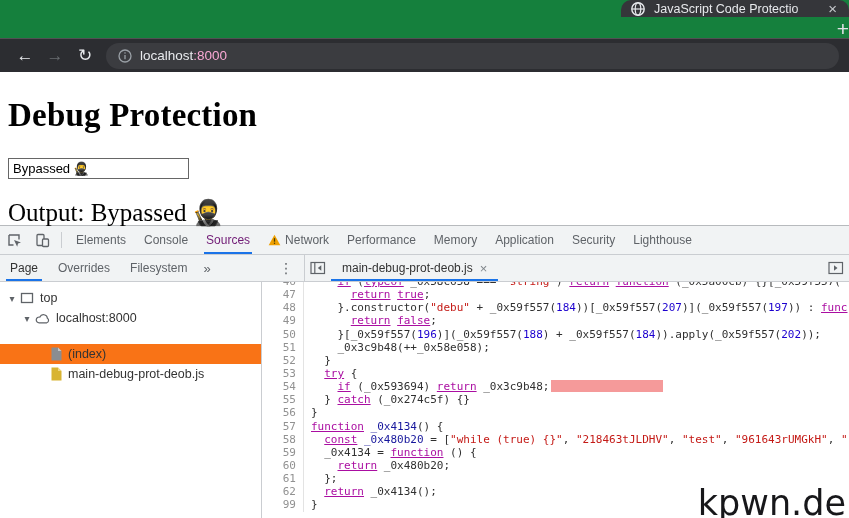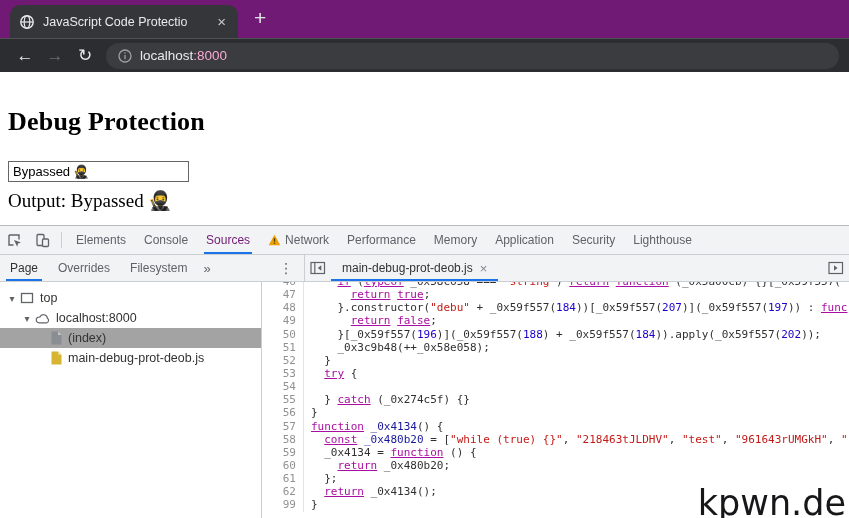--- a/index.html
+++ b/index.html
@@ -1,45 +1,45 @@
 <!DOCTYPE html>
 <html><head>
 <meta charset="utf-8">
 <style>
   * { box-sizing: border-box; margin: 0; padding: 0; }
   html,body { width: 849px; height: 518px; overflow: hidden; background:#fff;
     font-family: "Liberation Sans", sans-serif; }
 
   
-  .tabstrip { height:38px; background:#701a75; display:flex; align-items:flex-end; }
+  .tabstrip { height:38px; background:#15803d; display:flex; align-items:flex-end;flex-direction:column; }
   .tab { margin-left:10px; height:33px; width:228px; background:#35363a;
     border-radius:10px 10px 0 0; display:flex; align-items:center; padding:0 9px;
     color:#e8eaed; font-size:12.5px; }
   .tab-title { flex:1; white-space:nowrap; overflow:hidden; margin-left:8px;
     -webkit-mask-image: linear-gradient(90deg,#000 82%,transparent);
     mask-image: linear-gradient(90deg,#000 82%,transparent); }
   .tab-close { color:#c4c7cb; font-size:15px; padding:0 3px; cursor:default; }
   .newtab { color:#dfe1e5; font-size:21px; font-weight:300; margin:0 0 8px 16px; }
 
   .toolbar { height:34px; background:#2c2d31; border-top:1px solid #505154;
     display:flex; align-items:center; padding:0 10px; }
   .nav-glyph { font-size:17px; color:#e8eaed; width:30px; text-align:center; }
   .nav-glyph.disabled { color:#696d71; }
   .omnibox { flex:1; height:26px; margin-left:6px; background:#3b3c40;
     border-radius:13px; display:flex; align-items:center; padding:0 12px; gap:8px; }
   .url { font-size:13.5px; color:#e8eaed; } .url .port { color:#f9a8d4; }
 
   
   .page { height:153px; background:#fff; padding:0 8px; color:#000; }
-  .page h1 { font-family:"Liberation Serif", serif; font-size:26px; font-weight:bold;
-    padding-top:35px; letter-spacing:.2px; }
+  .page h1 { font-family:"Liberation Serif", serif; font-size:33px; font-weight:bold;
+    padding-top:25px; letter-spacing:.2px; }
   .page input { display:block; margin-top:24px; width:181px; height:21px;
     font:13px "Liberation Sans", sans-serif; border:1px solid #666; padding:1px 4px;
     border-radius:0; background:#fff; color:#000; }
-  .output { font-family:"Liberation Serif", serif; font-size:19px; margin-top:7px; }
+  .output { font-family:"Liberation Serif", serif; font-size:25px; margin-top:19px; }
 
   
   .devtools { border-top:1px solid #b7babd; font-size:12px; color:#5f6368; }
   .dt-toolbar { height:29px; background:#f1f3f4; border-bottom:1px solid #cacdd1;
     display:flex; align-items:stretch; }
   .dt-iconbtn { width:28px; display:flex; align-items:center; justify-content:center; }
   .dt-sep { width:1px; background:#cacdd1; margin:6px 5px; }
   .dt-tab { padding:0 9px; display:flex; align-items:center; gap:4px; position:relative; }
   .dt-tab.active { color:#701a75; }
   .dt-tab.active::after { content:""; position:absolute; left:7px; right:7px; bottom:0;
@@ -60,21 +60,21 @@
     color:#333; }
   .filetab::after { content:""; position:absolute; left:0; right:0; bottom:0;
     height:2.5px; background:#1a73e8; }
   .filetab .x { color:#80868b; font-size:13px; }
   .drawerbtn { margin-left:auto; display:flex; align-items:center; padding:0 5px; }
 
   .dt-content { display:flex; height:236px; }
   .tree { width:262px; border-right:1px solid #cacdd1; background:#fff; padding-top:6px;
     font-size:12.5px; color:#333; }
   .tree-row { height:20px; display:flex; align-items:center; white-space:nowrap; }
-  .tree-row.selected { background:#a3a3a3; }
+  .tree-row.selected { background:#f97316;margin-top:16px; }
   .tree-row .arrow { font-size:10px; color:#5f6368; width:12px; text-align:center; }
   .tree-row .ticon { margin:0 6px 0 2px; display:flex; }
 
   .editor { flex:1; position:relative; overflow:hidden; background:#fff;
     font-family:"DejaVu Sans Mono","Liberation Mono", monospace; font-size:11px; }
   .code-pane { margin-top:-7px; }
   .code-line { height:13.15px; line-height:13.15px; display:flex; white-space:pre; }
   .gutter { flex:none; width:42px; text-align:right; padding-right:7px; color:#919191;
     border-right:1px solid #e3e3e3; }
   .code-text { padding-left:7px; }
@@ -256,21 +256,21 @@
     <div class="editor">
       <div class="code-pane" id="code">
           <div class="code-line"><span class="gutter">46</span><span class="code-text"><span class="tk-p">    </span><span class="tk-k">if</span><span class="tk-p"> (</span><span class="tk-k">typeof</span><span class="tk-p"> _0x58c658 === </span><span class="tk-s">"string"</span><span class="tk-p">) </span><span class="tk-k">return</span><span class="tk-p"> </span><span class="tk-k">function</span><span class="tk-p"> (_0x5a00cb) {}[_0x59f557(</span></span></div>
           <div class="code-line"><span class="gutter">47</span><span class="code-text"><span class="tk-p">      </span><span class="tk-k">return</span><span class="tk-p"> </span><span class="tk-k">true</span><span class="tk-p">;</span></span></div>
           <div class="code-line"><span class="gutter">48</span><span class="code-text"><span class="tk-p">    }.constructor(</span><span class="tk-s">"debu"</span><span class="tk-p"> + _0x59f557(</span><span class="tk-n">184</span><span class="tk-p">))[_0x59f557(</span><span class="tk-n">207</span><span class="tk-p">)](_0x59f557(</span><span class="tk-n">197</span><span class="tk-p">)) : </span><span class="tk-k">func</span></span></div>
           <div class="code-line"><span class="gutter">49</span><span class="code-text"><span class="tk-p">      </span><span class="tk-k">return</span><span class="tk-p"> </span><span class="tk-k">false</span><span class="tk-p">;</span></span></div>
           <div class="code-line"><span class="gutter">50</span><span class="code-text"><span class="tk-p">    }[_0x59f557(</span><span class="tk-n">196</span><span class="tk-p">)](_0x59f557(</span><span class="tk-n">188</span><span class="tk-p">) + _0x59f557(</span><span class="tk-n">184</span><span class="tk-p">)).apply(_0x59f557(</span><span class="tk-n">202</span><span class="tk-p">));</span></span></div>
           <div class="code-line"><span class="gutter">51</span><span class="code-text"><span class="tk-p">    _0x3c9b48(++_0x58e058);</span></span></div>
           <div class="code-line"><span class="gutter">52</span><span class="code-text"><span class="tk-p">  }</span></span></div>
           <div class="code-line"><span class="gutter">53</span><span class="code-text"><span class="tk-p">  </span><span class="tk-k">try</span><span class="tk-p"> {</span></span></div>
-          <div class="code-line"><span class="gutter">54</span></div>
+          <div class="code-line"><span class="gutter">54</span><span class="code-text"><span class="tk-p">    </span><span class="tk-k">if</span><span class="tk-p"> (_0x593694) </span><span class="tk-k">return</span><span class="tk-p"> _0x3c9b48;</span><span class="hl-box" style="width: 112px; background: rgb(245, 154, 154);"></span></span></div>
           <div class="code-line"><span class="gutter">55</span><span class="code-text"><span class="tk-p">  } </span><span class="tk-k">catch</span><span class="tk-p"> (_0x274c5f) {}</span></span></div>
           <div class="code-line"><span class="gutter">56</span><span class="code-text"><span class="tk-p">}</span></span></div>
           <div class="code-line"><span class="gutter">57</span><span class="code-text"><span class="tk-k">function</span><span class="tk-p"> </span><span class="tk-d">_0x4134</span><span class="tk-p">() {</span></span></div>
           <div class="code-line"><span class="gutter">58</span><span class="code-text"><span class="tk-p">  </span><span class="tk-k">const</span><span class="tk-p"> </span><span class="tk-d">_0x480b20</span><span class="tk-p"> = [</span><span class="tk-s">"while (true) {}"</span><span class="tk-p">, </span><span class="tk-s">"218463tJLDHV"</span><span class="tk-p">, </span><span class="tk-s">"test"</span><span class="tk-p">, </span><span class="tk-s">"961643rUMGkH"</span><span class="tk-p">, </span><span class="tk-s">"</span></span></div>
           <div class="code-line"><span class="gutter">59</span><span class="code-text"><span class="tk-p">  _0x4134 = </span><span class="tk-k">function</span><span class="tk-p"> () {</span></span></div>
           <div class="code-line"><span class="gutter">60</span><span class="code-text"><span class="tk-p">    </span><span class="tk-k">return</span><span class="tk-p"> _0x480b20;</span></span></div>
           <div class="code-line"><span class="gutter">61</span><span class="code-text"><span class="tk-p">  };</span></span></div>
           <div class="code-line"><span class="gutter">62</span><span class="code-text"><span class="tk-p">  </span><span class="tk-k">return</span><span class="tk-p"> _0x4134();</span></span></div>
           <div class="code-line"><span class="gutter">99</span><span class="code-text"><span class="tk-p">}</span></span></div>
         </div>

